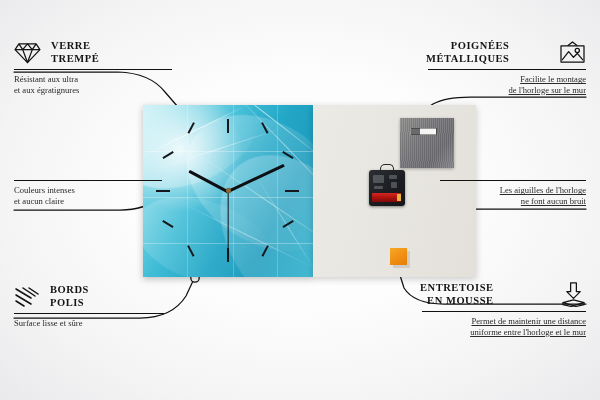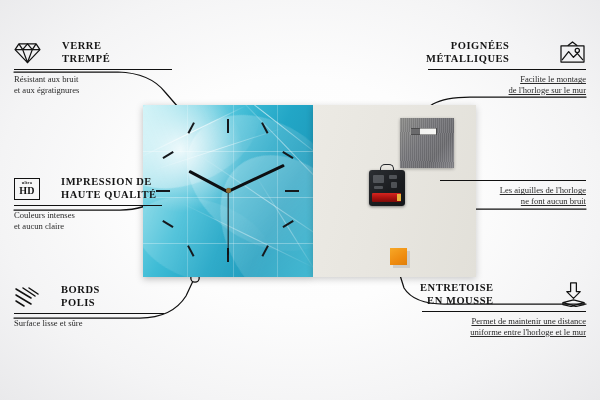--- a/index.html
+++ b/index.html
@@ -82,21 +82,21 @@
   }
   #battery-tip { position:absolute; right:0; top:1px; width:4px; height:7px; background:#e8b23c; }
   .mech-detail { position:absolute; background:rgba(120,124,130,.55); border-radius:1px; }
   #foam-spacer {
     position:absolute; left:390px; top:248px; width:17px; height:17px;
     background:linear-gradient(150deg,#f7a827 0%,#ef8c10 60%,#e07f0a 100%);
     box-shadow:3px 3px 0 rgba(160,160,160,.35);
   }
   
   .callout { position:absolute; }
-  .co-head { display:flex; align-items:center; gap:21px; }
+  .co-head { display:flex; align-items:center; gap:10px; }
   .co-head.right { justify-content:space-between; }
   .co-title {
     font-family:"Liberation Serif", serif;
     font-weight:bold; font-size:10.5px; line-height:12.5px;
     letter-spacing:.55px; color:#141414; text-transform:uppercase;
     white-space:pre-line;
   }
   .co-title.r { text-align:right; }
   .co-rule { height:1.4px; background:#111; margin:4px 0 4px; }
   .co-desc {
@@ -204,33 +204,25 @@
           <path d="M5,2 L23,2 L27,8 L14,21.5 L1,8 Z"></path>
           <path d="M1,8 L27,8"></path>
           <path d="M5,2 L9,8 L14,21.5 L19,8 L23,2"></path>
           <path d="M9,8 L14,2 L19,8"></path>
         </g>
       </svg>
       <div class="co-title">VERRE
 TREMPÉ</div>
     </div>
     <div class="co-rule" style="width:158px;"></div>
-    <div class="co-desc">Résistant aux bruit
+    <div class="co-desc">Résistant aux ultra
 et aux égratignures</div>
   </div>
 
   <div class="callout" style="left:14px;top:176px;width:150px;">
-    <div class="co-head">
-      <div class="hdbox">
-        <span class="hd-ultra">ultra</span>
-        <span class="hd-main">HD</span>
-      </div>
-      <div class="co-title">IMPRESSION DE
-HAUTE QUALITÉ</div>
-    </div>
     <div class="co-rule" style="width:148px;"></div>
     <div class="co-desc">Couleurs intenses
 et aucun claire</div>
   </div>
 
   <div class="callout" style="left:14px;top:284px;width:152px;">
     <div class="co-head">
       <svg class="ico" width="26" height="22" viewBox="0 0 26 22">
         <g stroke="#111" stroke-width="1.5" stroke-linecap="round">
           <path d="M2,3 L17,12"></path>

